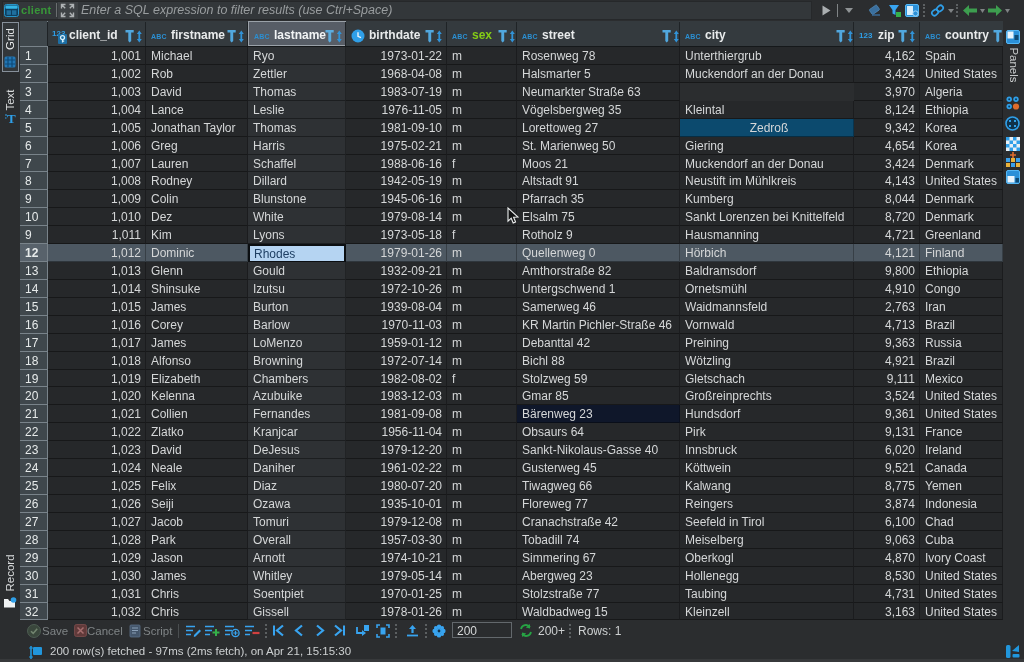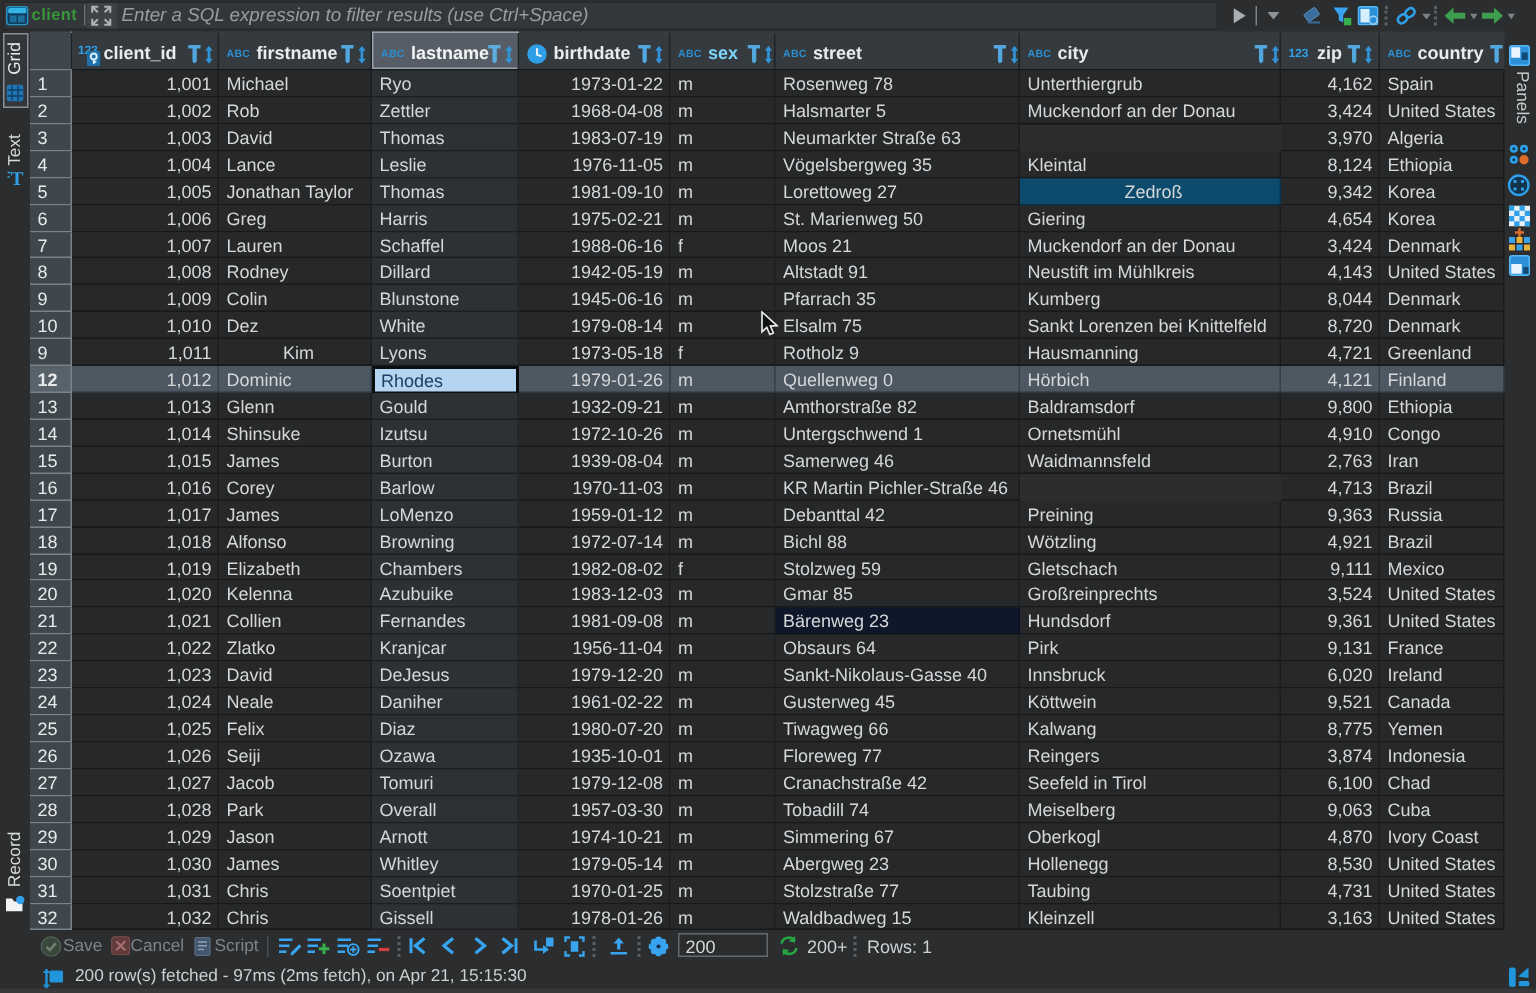--- a/index.html
+++ b/index.html
@@ -106,21 +106,21 @@
 <svg class="abs" style="left:351px;top:29px" width="14" height="14" viewBox="0 0 14 14">
 <circle cx="7" cy="7" r="6.5" fill="#2f9fe8"></circle>
 <path d="M7 3.2 L7 7.4 L10 8.6" stroke="#eaf4fb" stroke-width="1.4" fill="none"></path>
     </svg>
 <div class="abs" style="left:369px;top:28px;font-size:12px;font-weight:bold;color:#e9ebec;">birthdate</div>
 <svg class="abs" style="left:425px;top:30px" width="19" height="13" viewBox="0 0 19 13">
 <path d="M0.5 0 L8.7 0 L8.7 2.4 L6.2 2.4 L6.2 11 L4.6 12.4 L3.3 11 L3.3 2.4 L0.5 2.4 Z" fill="#51a7de"></path>
 <path d="M14.3 0.5 L16.8 3.9 L15.2 3.9 L15.2 9.1 L16.8 9.1 L14.3 12.5 L11.8 9.1 L13.4 9.1 L13.4 3.9 L11.8 3.9 Z" fill="#3193d8"></path>
 </svg>
 <div class="abs" style="left:452px;top:33px;font-size:7px;font-weight:bold;color:#2b8fd2;letter-spacing:0.2px;">ABC</div>
-<div class="abs" style="left:472px;top:28px;font-size:12px;font-weight:bold;color:#7dd3fc;">sex</div>
+<div class="abs" style="left:472px;top:28px;font-size:12px;font-weight:bold;color:#84cc16;">sex</div>
 <svg class="abs" style="left:498px;top:30px" width="19" height="13" viewBox="0 0 19 13">
 <path d="M0.5 0 L8.7 0 L8.7 2.4 L6.2 2.4 L6.2 11 L4.6 12.4 L3.3 11 L3.3 2.4 L0.5 2.4 Z" fill="#51a7de"></path>
 <path d="M14.3 0.5 L16.8 3.9 L15.2 3.9 L15.2 9.1 L16.8 9.1 L14.3 12.5 L11.8 9.1 L13.4 9.1 L13.4 3.9 L11.8 3.9 Z" fill="#3193d8"></path>
 </svg>
 <div class="abs" style="left:522px;top:33px;font-size:7px;font-weight:bold;color:#2b8fd2;letter-spacing:0.2px;">ABC</div>
 <div class="abs" style="left:542px;top:28px;font-size:12px;font-weight:bold;color:#e9ebec;">street</div>
 <svg class="abs" style="left:662px;top:30px" width="19" height="13" viewBox="0 0 19 13">
 <path d="M0.5 0 L8.7 0 L8.7 2.4 L6.2 2.4 L6.2 11 L4.6 12.4 L3.3 11 L3.3 2.4 L0.5 2.4 Z" fill="#51a7de"></path>
 <path d="M14.3 0.5 L16.8 3.9 L15.2 3.9 L15.2 9.1 L16.8 9.1 L14.3 12.5 L11.8 9.1 L13.4 9.1 L13.4 3.9 L11.8 3.9 Z" fill="#3193d8"></path>
 </svg>
@@ -244,21 +244,21 @@
 <div class="cell" style="left:146px;top:208px;width:102px;height:18px;background:#26282a;border-right:1px solid rgba(0,0,0,0.28);border-bottom:1px solid rgba(0,0,0,0.38);padding-left:5px;padding-top:1px;">Dez</div>
 <div class="cell" style="left:248px;top:208px;width:98px;height:18px;background:#2e3134;border-right:1px solid rgba(0,0,0,0.28);border-bottom:1px solid rgba(0,0,0,0.38);padding-left:5px;padding-top:1px;">White</div>
 <div class="cell" style="left:346px;top:208px;width:101px;height:18px;background:#26282a;border-right:1px solid rgba(0,0,0,0.28);border-bottom:1px solid rgba(0,0,0,0.38);text-align:right;padding-right:4px;padding-top:1px;">1979-08-14</div>
 <div class="cell" style="left:447px;top:208px;width:70px;height:18px;background:#26282a;border-right:1px solid rgba(0,0,0,0.28);border-bottom:1px solid rgba(0,0,0,0.38);padding-left:5px;padding-top:1px;">m</div>
 <div class="cell" style="left:517px;top:208px;width:163px;height:18px;background:#26282a;border-right:1px solid rgba(0,0,0,0.28);border-bottom:1px solid rgba(0,0,0,0.38);padding-left:5px;padding-top:1px;">Elsalm 75</div>
 <div class="cell" style="left:680px;top:208px;width:174px;height:18px;background:#26282a;border-right:1px solid rgba(0,0,0,0.28);border-bottom:1px solid rgba(0,0,0,0.38);padding-left:5px;padding-top:1px;">Sankt Lorenzen bei Knittelfeld</div>
 <div class="cell" style="left:854px;top:208px;width:66px;height:18px;background:#26282a;border-right:1px solid rgba(0,0,0,0.28);border-bottom:1px solid rgba(0,0,0,0.38);text-align:right;padding-right:4px;padding-top:1px;">8,720</div>
 <div class="cell" style="left:920px;top:208px;width:83px;height:18px;background:#26282a;border-right:1px solid rgba(0,0,0,0.28);border-bottom:1px solid rgba(0,0,0,0.38);padding-left:5px;padding-top:1px;">Denmark</div>
 <div class="cell rn" style="left:20px;top:226px;width:28px;height:18px;background:#3f474c;font-weight:normal;padding-top:1px;">9</div>
 <div class="cell" style="left:48px;top:226px;width:98px;height:18px;background:#26282a;border-right:1px solid rgba(0,0,0,0.28);border-bottom:1px solid rgba(0,0,0,0.38);text-align:right;padding-right:4px;padding-top:1px;">1,011</div>
-<div class="cell" style="left:146px;top:226px;width:102px;height:18px;background:#26282a;border-right:1px solid rgba(0,0,0,0.28);border-bottom:1px solid rgba(0,0,0,0.38);padding-left:5px;padding-top:1px;text-align:center;">Kim</div>
+<div class="cell" style="left:146px;top:226px;width:102px;height:18px;background:#26282a;border-right:1px solid rgba(0,0,0,0.28);border-bottom:1px solid rgba(0,0,0,0.38);padding-left:5px;padding-top:1px;">Kim</div>
 <div class="cell" style="left:248px;top:226px;width:98px;height:18px;background:#2e3134;border-right:1px solid rgba(0,0,0,0.28);border-bottom:1px solid rgba(0,0,0,0.38);padding-left:5px;padding-top:1px;">Lyons</div>
 <div class="cell" style="left:346px;top:226px;width:101px;height:18px;background:#26282a;border-right:1px solid rgba(0,0,0,0.28);border-bottom:1px solid rgba(0,0,0,0.38);text-align:right;padding-right:4px;padding-top:1px;">1973-05-18</div>
 <div class="cell" style="left:447px;top:226px;width:70px;height:18px;background:#26282a;border-right:1px solid rgba(0,0,0,0.28);border-bottom:1px solid rgba(0,0,0,0.38);padding-left:5px;padding-top:1px;">f</div>
 <div class="cell" style="left:517px;top:226px;width:163px;height:18px;background:#26282a;border-right:1px solid rgba(0,0,0,0.28);border-bottom:1px solid rgba(0,0,0,0.38);padding-left:5px;padding-top:1px;">Rotholz 9</div>
 <div class="cell" style="left:680px;top:226px;width:174px;height:18px;background:#26282a;border-right:1px solid rgba(0,0,0,0.28);border-bottom:1px solid rgba(0,0,0,0.38);padding-left:5px;padding-top:1px;">Hausmanning</div>
 <div class="cell" style="left:854px;top:226px;width:66px;height:18px;background:#26282a;border-right:1px solid rgba(0,0,0,0.28);border-bottom:1px solid rgba(0,0,0,0.38);text-align:right;padding-right:4px;padding-top:1px;">4,721</div>
 <div class="cell" style="left:920px;top:226px;width:83px;height:18px;background:#26282a;border-right:1px solid rgba(0,0,0,0.28);border-bottom:1px solid rgba(0,0,0,0.38);padding-left:5px;padding-top:1px;">Greenland</div>
 <div class="cell rn" style="left:20px;top:244px;width:28px;height:18px;background:#58626b;font-weight:bold;padding-top:1px;">12</div>
 <div class="cell" style="left:48px;top:244px;width:98px;height:18px;background:#4d5862;border-right:1px solid rgba(0,0,0,0.28);border-bottom:1px solid rgba(0,0,0,0.38);text-align:right;padding-right:4px;padding-top:1px;">1,012</div>
 <div class="cell" style="left:146px;top:244px;width:102px;height:18px;background:#4d5862;border-right:1px solid rgba(0,0,0,0.28);border-bottom:1px solid rgba(0,0,0,0.38);padding-left:5px;padding-top:1px;">Dominic</div>
@@ -300,20 +300,21 @@
 <div class="cell" style="left:680px;top:298px;width:174px;height:18px;background:#26282a;border-right:1px solid rgba(0,0,0,0.28);border-bottom:1px solid rgba(0,0,0,0.38);padding-left:5px;padding-top:1px;">Waidmannsfeld</div>
 <div class="cell" style="left:854px;top:298px;width:66px;height:18px;background:#26282a;border-right:1px solid rgba(0,0,0,0.28);border-bottom:1px solid rgba(0,0,0,0.38);text-align:right;padding-right:4px;padding-top:1px;">2,763</div>
 <div class="cell" style="left:920px;top:298px;width:83px;height:18px;background:#26282a;border-right:1px solid rgba(0,0,0,0.28);border-bottom:1px solid rgba(0,0,0,0.38);padding-left:5px;padding-top:1px;">Iran</div>
 <div class="cell rn" style="left:20px;top:316px;width:28px;height:18px;background:#3f474c;font-weight:normal;padding-top:1px;">16</div>
 <div class="cell" style="left:48px;top:316px;width:98px;height:18px;background:#26282a;border-right:1px solid rgba(0,0,0,0.28);border-bottom:1px solid rgba(0,0,0,0.38);text-align:right;padding-right:4px;padding-top:1px;">1,016</div>
 <div class="cell" style="left:146px;top:316px;width:102px;height:18px;background:#26282a;border-right:1px solid rgba(0,0,0,0.28);border-bottom:1px solid rgba(0,0,0,0.38);padding-left:5px;padding-top:1px;">Corey</div>
 <div class="cell" style="left:248px;top:316px;width:98px;height:18px;background:#2e3134;border-right:1px solid rgba(0,0,0,0.28);border-bottom:1px solid rgba(0,0,0,0.38);padding-left:5px;padding-top:1px;">Barlow</div>
 <div class="cell" style="left:346px;top:316px;width:101px;height:18px;background:#26282a;border-right:1px solid rgba(0,0,0,0.28);border-bottom:1px solid rgba(0,0,0,0.38);text-align:right;padding-right:4px;padding-top:1px;">1970-11-03</div>
 <div class="cell" style="left:447px;top:316px;width:70px;height:18px;background:#26282a;border-right:1px solid rgba(0,0,0,0.28);border-bottom:1px solid rgba(0,0,0,0.38);padding-left:5px;padding-top:1px;">m</div>
 <div class="cell" style="left:517px;top:316px;width:163px;height:18px;background:#26282a;border-right:1px solid rgba(0,0,0,0.28);border-bottom:1px solid rgba(0,0,0,0.38);padding-left:5px;padding-top:1px;">KR Martin Pichler-Straße 46</div>
+<div class="cell" style="left:680px;top:316px;width:174px;height:18px;background:#26282a;border-right:1px solid rgba(0,0,0,0.28);border-bottom:1px solid rgba(0,0,0,0.38);padding-left:5px;padding-top:1px;">Vornwald</div>
 <div class="cell" style="left:854px;top:316px;width:66px;height:18px;background:#26282a;border-right:1px solid rgba(0,0,0,0.28);border-bottom:1px solid rgba(0,0,0,0.38);text-align:right;padding-right:4px;padding-top:1px;">4,713</div>
 <div class="cell" style="left:920px;top:316px;width:83px;height:18px;background:#26282a;border-right:1px solid rgba(0,0,0,0.28);border-bottom:1px solid rgba(0,0,0,0.38);padding-left:5px;padding-top:1px;">Brazil</div>
 <div class="cell rn" style="left:20px;top:334px;width:28px;height:18px;background:#3f474c;font-weight:normal;padding-top:1px;">17</div>
 <div class="cell" style="left:48px;top:334px;width:98px;height:18px;background:#26282a;border-right:1px solid rgba(0,0,0,0.28);border-bottom:1px solid rgba(0,0,0,0.38);text-align:right;padding-right:4px;padding-top:1px;">1,017</div>
 <div class="cell" style="left:146px;top:334px;width:102px;height:18px;background:#26282a;border-right:1px solid rgba(0,0,0,0.28);border-bottom:1px solid rgba(0,0,0,0.38);padding-left:5px;padding-top:1px;">James</div>
 <div class="cell" style="left:248px;top:334px;width:98px;height:18px;background:#2e3134;border-right:1px solid rgba(0,0,0,0.28);border-bottom:1px solid rgba(0,0,0,0.38);padding-left:5px;padding-top:1px;">LoMenzo</div>
 <div class="cell" style="left:346px;top:334px;width:101px;height:18px;background:#26282a;border-right:1px solid rgba(0,0,0,0.28);border-bottom:1px solid rgba(0,0,0,0.38);text-align:right;padding-right:4px;padding-top:1px;">1959-01-12</div>
 <div class="cell" style="left:447px;top:334px;width:70px;height:18px;background:#26282a;border-right:1px solid rgba(0,0,0,0.28);border-bottom:1px solid rgba(0,0,0,0.38);padding-left:5px;padding-top:1px;">m</div>
 <div class="cell" style="left:517px;top:334px;width:163px;height:18px;background:#26282a;border-right:1px solid rgba(0,0,0,0.28);border-bottom:1px solid rgba(0,0,0,0.38);padding-left:5px;padding-top:1px;">Debanttal 42</div>
 <div class="cell" style="left:680px;top:334px;width:174px;height:18px;background:#26282a;border-right:1px solid rgba(0,0,0,0.28);border-bottom:1px solid rgba(0,0,0,0.38);padding-left:5px;padding-top:1px;">Preining</div>

